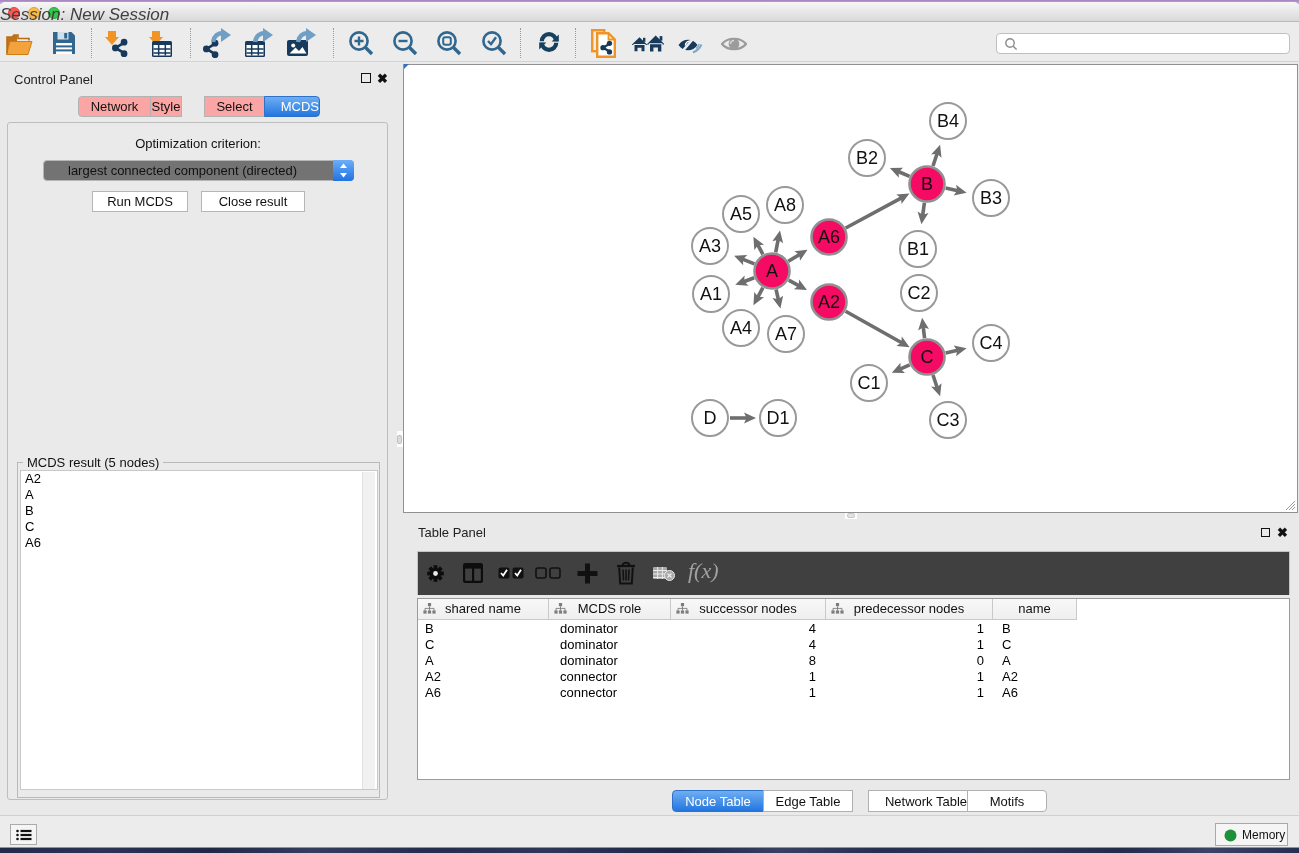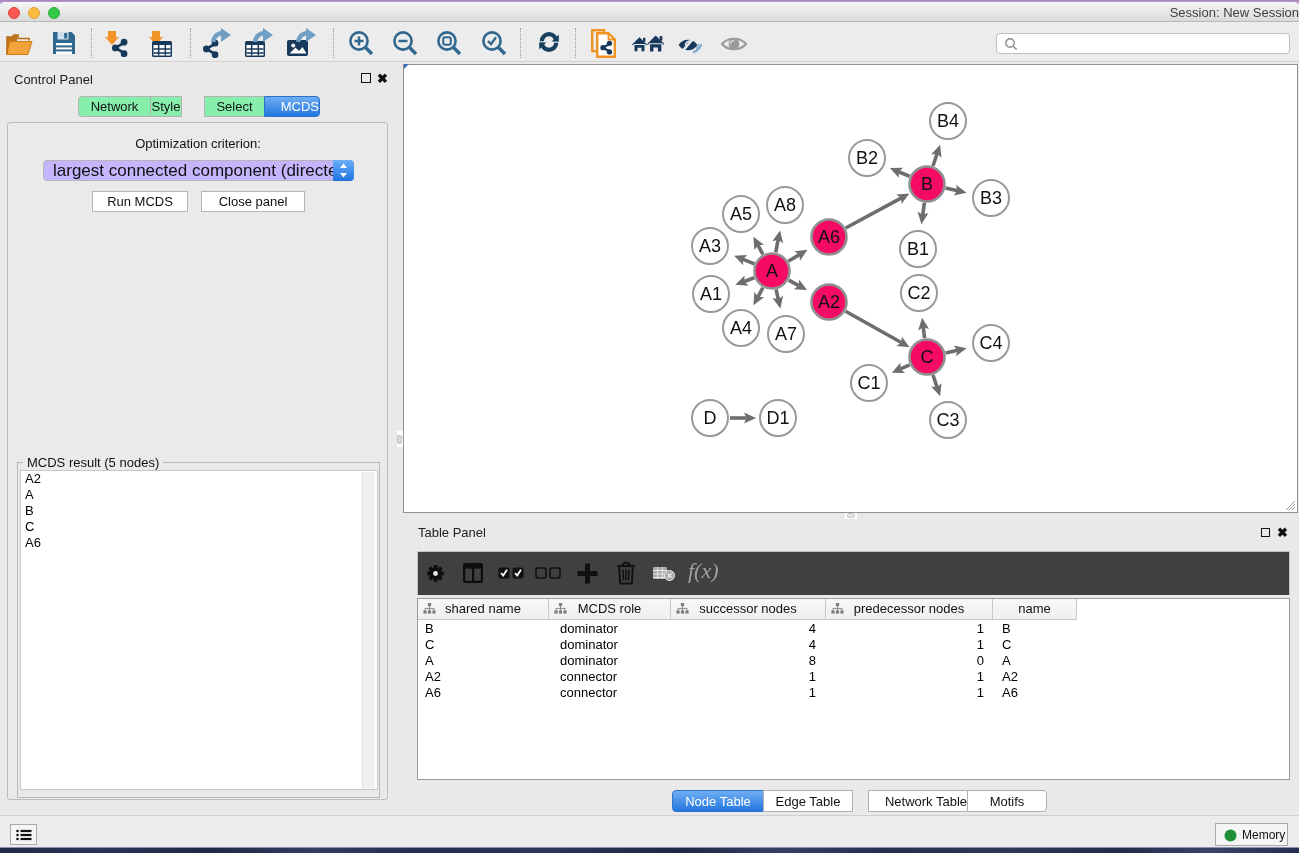--- a/index.html
+++ b/index.html
@@ -3,44 +3,44 @@
 <meta charset="utf-8">
 <style>
 * { margin:0; padding:0; box-sizing:border-box; }
 html,body { width:1299px; height:853px; overflow:hidden; }
 body { font-family:"Liberation Sans", sans-serif; background:#ececec; position:relative; }
 .abs { position:absolute; }
 
 
 #deskTop { left:0; top:0; width:1299px; height:4px; background:linear-gradient(#a583bd,#cbb3dc); }
 #titlebar { left:0; top:2px; width:1299px; height:20px; background:linear-gradient(#f7f7f7,#d9d9d9); border-radius:5px 5px 0 0; border-bottom:1px solid #b9b9b9; }
-#titlebar .title { position:absolute; left:0; right:0; top:3px; text-align:right; font-size:13px; color:#404040; }
+#titlebar .title { position:absolute; left:0; right:0; top:3px; text-align:left; font-size:17px; color:#404040;font-style:italic; }
 .tl { position:absolute; top:5px; width:12px; height:12px; border-radius:50%; }
 #tl-r { left:8px;  background:#fc5753; border:1px solid #e1453f; }
 #tl-y { left:28px; background:#fdbc40; border:1px solid #e0a135; }
 #tl-g { left:48px; background:#34c84a; border:1px solid #2bab3d; }
 
 #toolbar { left:0; top:22px; width:1299px; height:40px; background:#ececec; border-bottom:1px solid #d2d2d2; }
 .sep { position:absolute; top:6px; height:30px; width:0; border-left:1px dotted #9a9a9a; }
 .tbi { position:absolute; top:3px; }
 
 #searchbox { position:absolute; left:996px; top:11px; width:294px; height:21px; background:#fff; border:1px solid #c0c0c0; border-radius:4px; }
 
 
 #main { left:0; top:63px; width:1299px; height:752px; background:#e9e9e9; }
 
 
 #cp-title { left:14px; top:9px; font-size:13px; color:#222; }
 .panebtn { position:absolute; font-size:12px; color:#111; }
 #cp-tabs { left:78px; top:33px; height:21px; }
-.tab { position:absolute; top:0; height:21px; background:#86efac; border:1px solid #b3b3b3; font-size:13px; color:#111; text-align:center; line-height:20px; }
+.tab { position:absolute; top:0; height:21px; background:#fca5a5; border:1px solid #b3b3b3; font-size:13px; color:#111; text-align:center; line-height:20px; }
 .tab.sel { background:linear-gradient(#6faef2,#2276e0); color:#fff; border-color:#2e71c8;text-align:right; }
 #cp-box { left:7px; top:59px; width:381px; height:678px; border:1px solid #bdbdbd; border-radius:3px; background:#eaeaea; }
 #opt-label { left:0; width:396px; top:73px; text-align:center; font-size:13px; color:#111; }
-#dropdown { left:43px; top:97px; width:311px; height:21px; background:#c4b5fd; border:1px solid #b6b6b6; border-radius:4px; font-size:17px; color:#111; line-height:19px; padding-left:9px; }
+#dropdown { left:43px; top:97px; width:311px; height:21px; background:#737373; border:1px solid #b6b6b6; border-radius:4px; font-size:13px; color:#111; line-height:19px; padding-left:24px; }
 #dd-btn { position:absolute; right:-1px; top:-1px; width:21px; height:21px; border-radius:0 4px 4px 0; background:linear-gradient(#6caef8,#2173e2); }
 .btn { position:absolute; height:21px; background:#fff; border:1px solid #b6b6b6; border-radius:0; font-size:13px; color:#111; text-align:center; line-height:19px; }
 #groupbox { left:17px; top:399px; width:363px; height:336px; border:1px solid #b9b9b9; }
 #gb-label { left:5px; top:-8px; background:#eaeaea; padding:0 4px; font-size:13px; color:#111; }
 #mcds-list { left:2px; top:7px; width:358px; height:320px; background:#fff; border:1px solid #c8c8c8; font-size:13px; color:#000; }
 #mcds-list div.it { padding-left:4px; height:16px; line-height:16px; }
 #mcds-sb { position:absolute; right:2px; top:1px; width:13px; height:317px; background:#f1f1f1; border-left:1px solid #e2e2e2; }
 
 
 #netwin { left:403px; top:1px; width:895px; height:449px; background:#fff; border:1px solid #919191; }
@@ -233,21 +233,21 @@
   </div>
   <div class="abs" id="cp-box"></div>
   <div class="abs" id="opt-label">Optimization criterion:</div>
   <div class="abs" id="dropdown">largest connected component (directed)
     <div id="dd-btn"><svg width="21" height="21" viewBox="0 0 21 21">
           <path d="M10.5 3.5 L14 8 L7 8 Z" fill="#fff"></path>
           <path d="M10.5 17.5 L14 13 L7 13 Z" fill="#fff"></path>
         </svg></div>
   </div>
   <div class="btn" style="left:92px; top:128px; width:96px;">Run MCDS</div>
-  <div class="btn" style="left:201px; top:128px; width:104px;">Close panel</div>
+  <div class="btn" style="left:201px; top:128px; width:104px;">Close result</div>
   <div class="abs" id="groupbox">
     <div class="abs" id="gb-label">MCDS result (5 nodes)</div>
     <div class="abs" id="mcds-list">
       <div class="it">A2</div>
         <div class="it">A</div>
         <div class="it">B</div>
         <div class="it">C</div>
         <div class="it">A6</div>
       <div id="mcds-sb"></div>
     </div>

